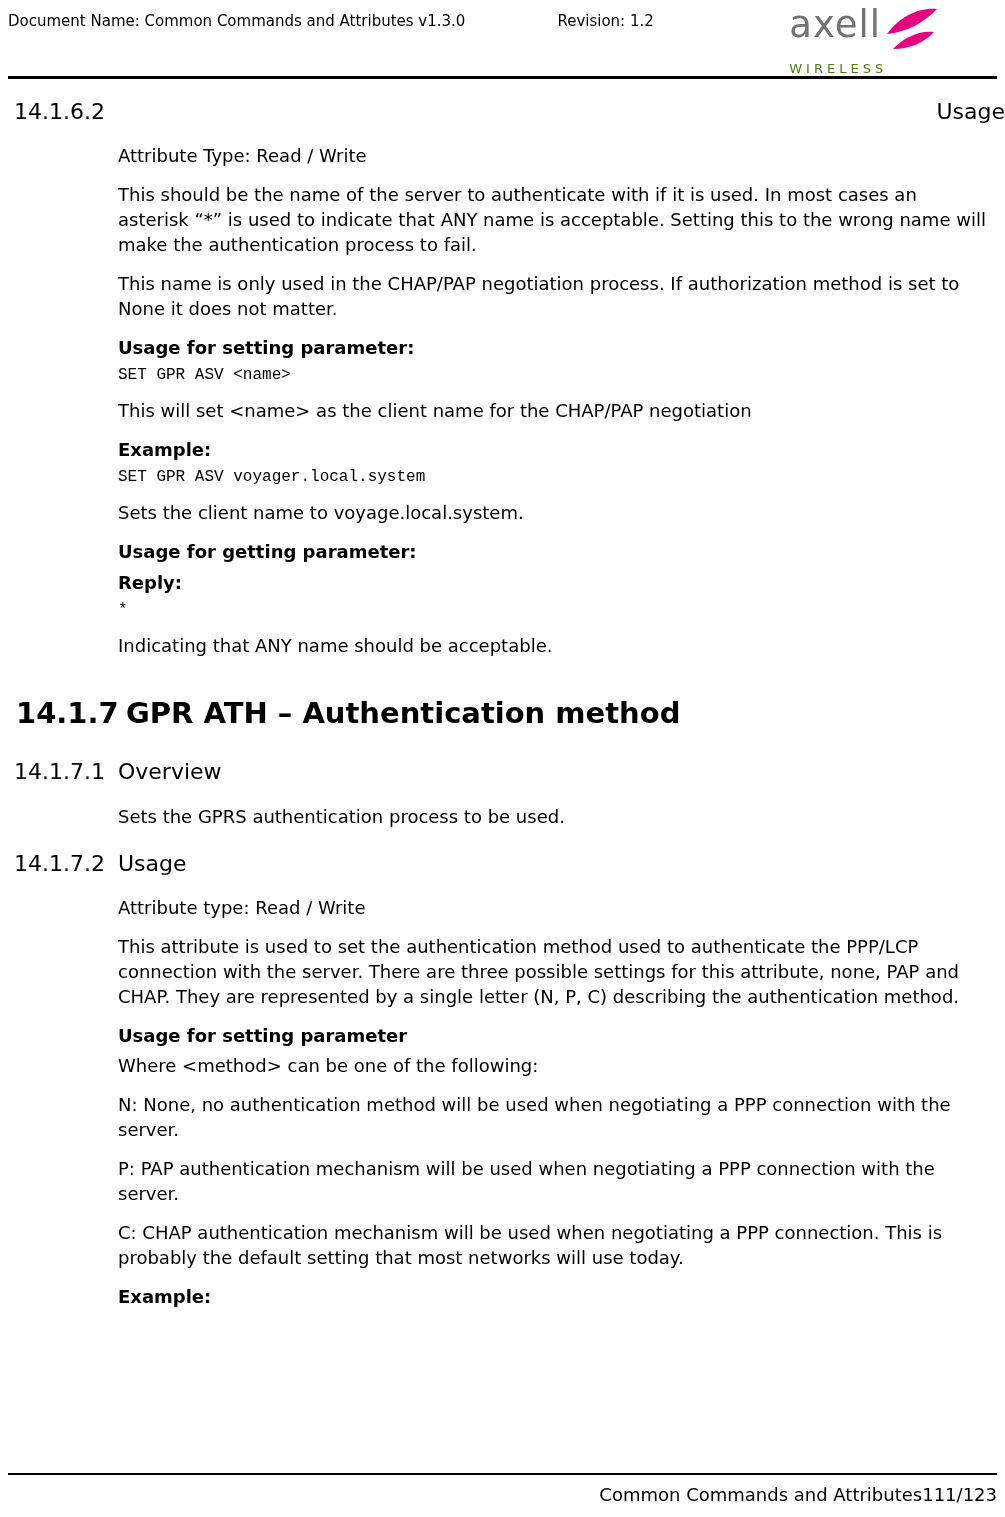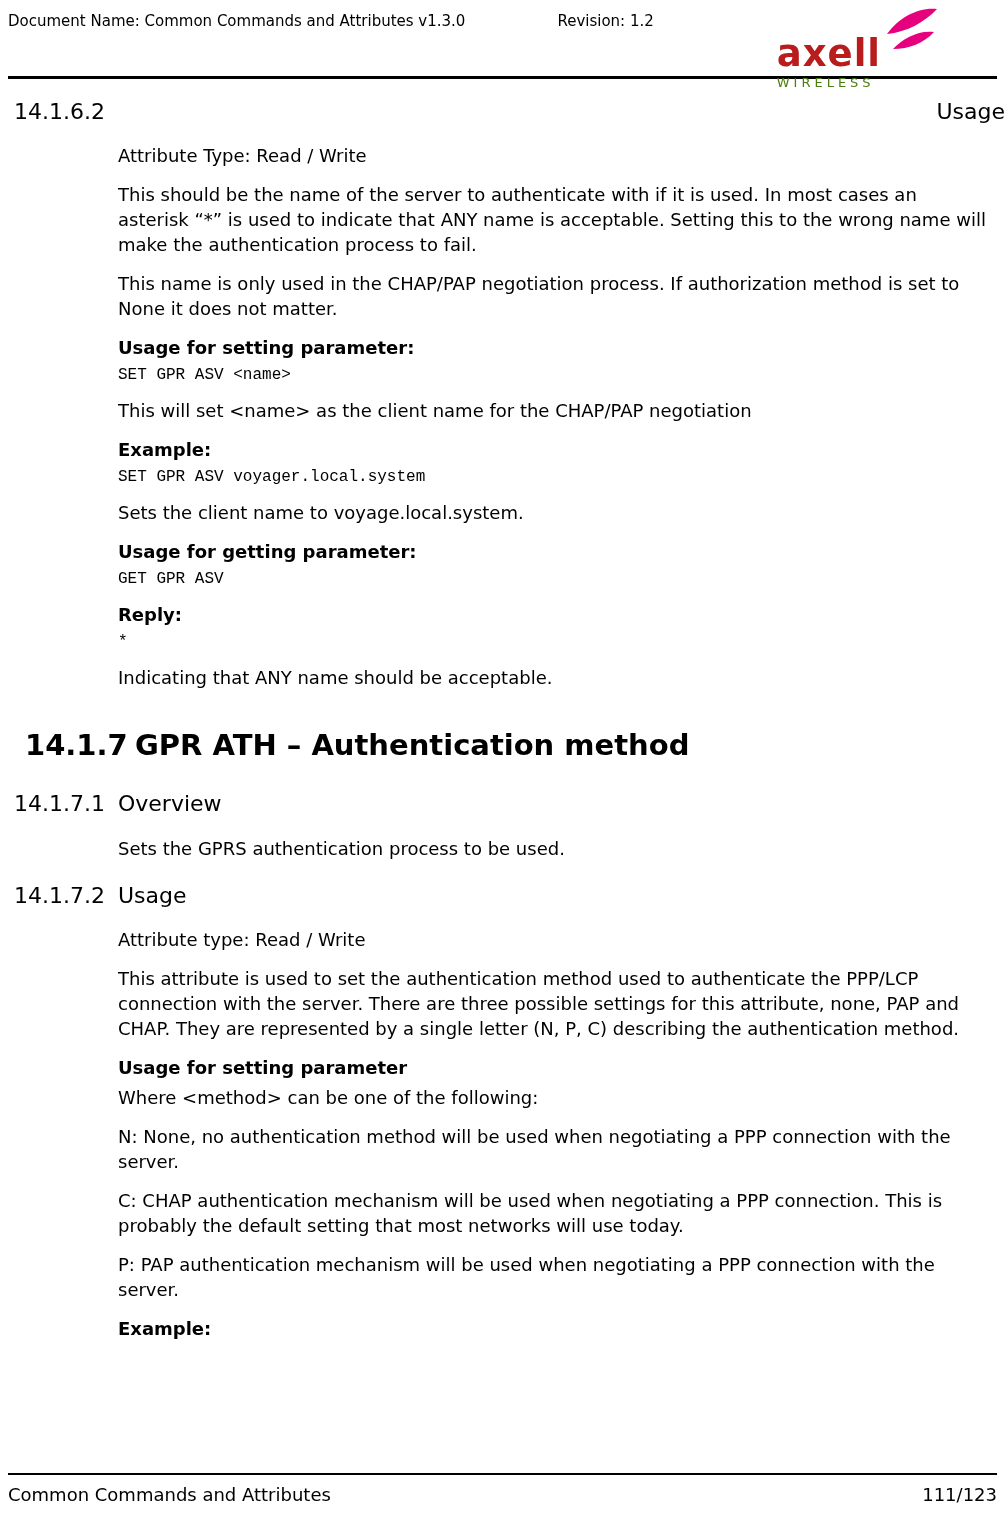--- a/index.html
+++ b/index.html
@@ -24,35 +24,35 @@
     justify-content: space-between;
     align-items: flex-start;
     padding: 6px 8px 0 8px;
     height: 76px;
   }
   .header-text { font-size: 15px; padding-top: 6px; white-space: nowrap; }
   .header-text .revision { margin-left: 92px; }
   .logo { display: flex; flex-direction: column; align-items: flex-start; margin-right: 58px; }
   .logo-row { display: flex; align-items: flex-start; }
   .logo-brand {
-    font-size: 37px; font-weight: bold; color: #b91c1c;
-    letter-spacing: 1px; line-height: 1.05; margin-top: 29px;
+    font-size: 37px; font-weight: normal; color: #737373;
+    letter-spacing: 1px; line-height: 1.05;
   }
   .logo-swoosh { margin-left: 4px; margin-top: -2px; }
   .logo-tagline {
     font-size: 13px; color: #4d7c0f; letter-spacing: 4px; margin-top: 1px;
   }
   .top-rule { height: 3px; background: #000; margin: 0 8px; }
 
   
   main { padding-top: 12px; }
   .h3 { display: flex; font-size: 22px; line-height: 1.2; margin: 22px 0 18px; }
   main .h3:first-child { margin-top: 8px; justify-content: space-between; }
   .h3 .num { margin-left: 14px; width: 104px; flex: none; }
-  .h2 { display: flex; font-size: 29px; font-weight: bold; line-height: 1.2; margin: 38px 17px 28px; }
+  .h2 { display: flex; font-size: 29px; font-weight: bold; line-height: 1.2; margin: 38px 8px 28px; }
   .h2 .num { margin-left: 8px; width: 110px; flex: none; }
   .para {
     margin: 0 17px 14px 118px;
     font-size: 18px;
     line-height: 25px;
   }
   .label {
     margin: 6px 17px 5px 118px;
     font-size: 18px;
     line-height: 25px;
@@ -64,21 +64,21 @@
     font-size: 16px;
     line-height: 21px;
   }
 
   
   .footer {
     position: absolute;
     left: 8px; right: 8px; bottom: 0;
     border-top: 2px solid #000;
     display: flex;
-    justify-content: space-between;
+    justify-content: flex-end;
     padding: 9px 0 12px 0;
     font-size: 18px;
   }
 </style>
 </head>
 <body>
 
 <div class="page">
 
   <header class="header">
@@ -113,21 +113,20 @@
 
     <p class="label">Usage for setting parameter:</p>
     <p class="code">SET GPR ASV &lt;name&gt;</p>
     <p class="para">This will set &lt;name&gt; as the client name for the CHAP/PAP negotiation</p>
 
     <p class="label">Example:</p>
     <p class="code">SET GPR ASV voyager.local.system</p>
     <p class="para">Sets the client name to voyage.local.system.</p>
 
     <p class="label">Usage for getting parameter:</p>
-    <p class="code">GET GPR ASV</p>
 
     <p class="label">Reply:</p>
     <p class="code">*</p>
     <p class="para">Indicating that ANY name should be acceptable.</p>
 
     <div class="h2">
       <span class="num">14.1.7</span>
       <span class="htitle">GPR ATH – Authentication method</span>
     </div>
 
@@ -141,22 +140,22 @@
       <span class="num">14.1.7.2</span>
       <span class="htitle">Usage</span>
     </div>
 
     <p class="para">Attribute type: Read / Write</p>
     <p class="para">This attribute is used to set the authentication method used to authenticate the PPP/LCP connection with the server. There are three possible settings for this attribute, none, PAP and CHAP. They are represented by a single letter (N, P, C) describing the authentication method.</p>
 
     <p class="label">Usage for setting parameter</p>
     <p class="para">Where &lt;method&gt; can be one of the following:</p>
     <p class="para">N: None, no authentication method will be used when negotiating a PPP connection with the server.</p>
+    <p class="para">P: PAP authentication mechanism will be used when negotiating a PPP connection with the server.</p>
     <p class="para">C: CHAP authentication mechanism will be used when negotiating a PPP connection. This is probably the default setting that most networks will use today.</p>
-    <p class="para">P: PAP authentication mechanism will be used when negotiating a PPP connection with the server.</p>
     <p class="label">Example:</p>
 
   </main>
 
   <footer class="footer">
     <span>Common Commands and Attributes</span>
     <span>111/123</span>
   </footer>
 
 </div>

